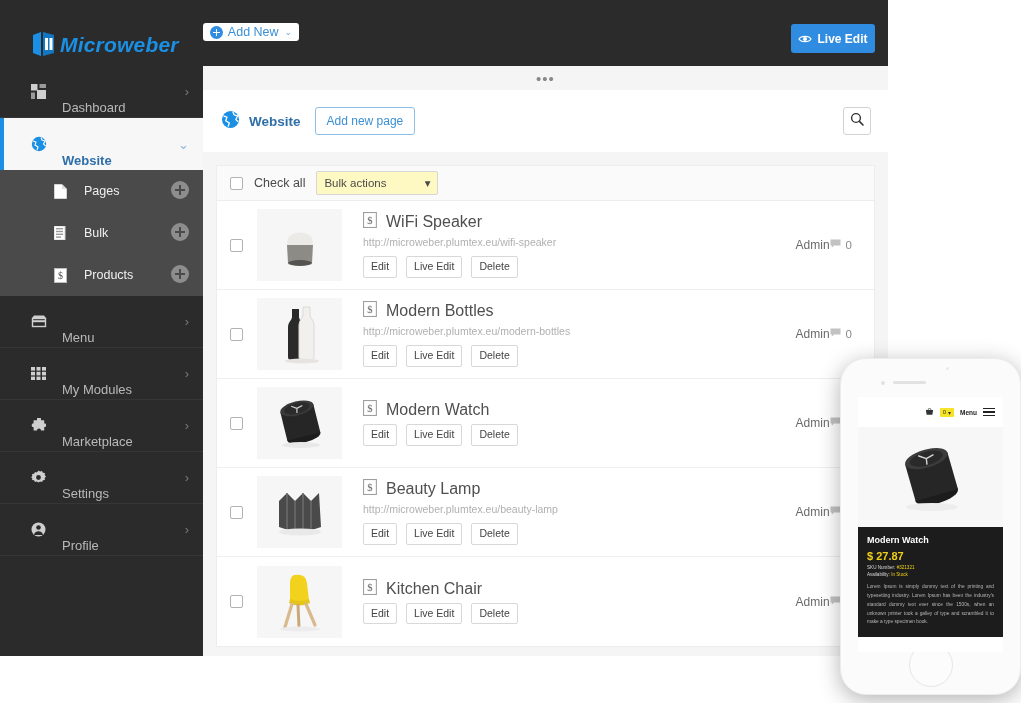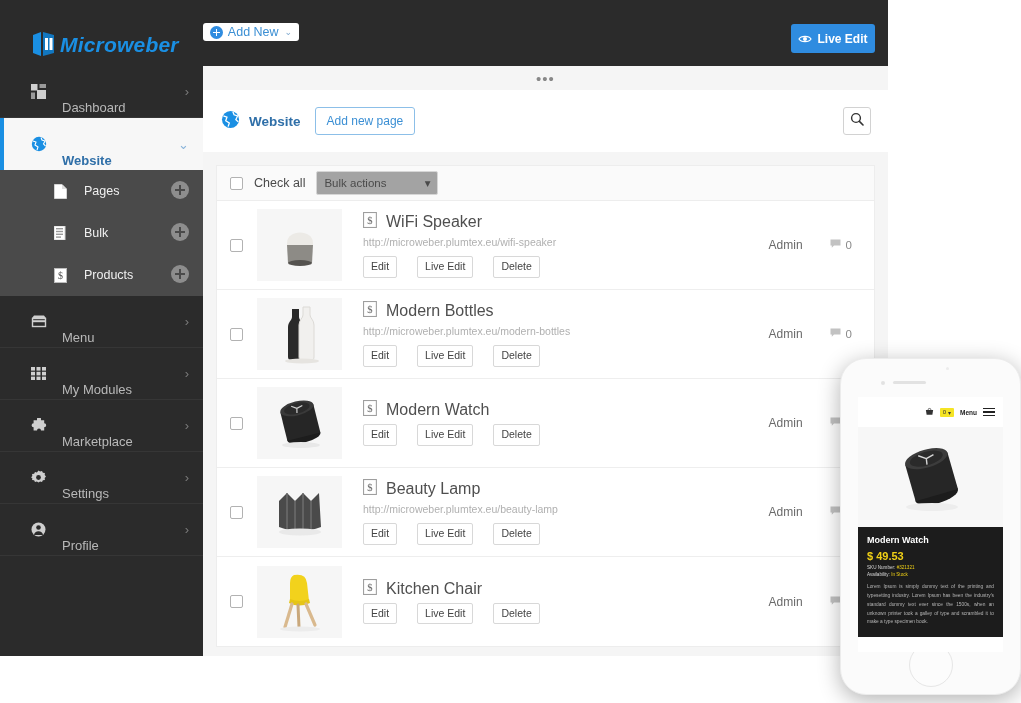--- a/index.html
+++ b/index.html
@@ -132,21 +132,21 @@
     margin: 13px 13px 0 13px; height: 36px; background: #fafafa;
     border: 1px solid #ededed; display: flex; align-items: center;
     padding-left: 13px; gap: 11px;
   }
   .cbox {
     width: 13px; height: 13px; border: 1px solid #b2b2b2; border-radius: 2px;
     background: #fff; cursor: pointer; flex: none;
   }
   .checkall-label { color: #4a4a4a; font-size: 12.5px; }
   .bulk-select {
-    width: 122px; height: 24px; background: #a3a3a3; border: 1px solid #d6d6d6;
+    width: 122px; height: 24px; background: #fef9c3; border: 1px solid #d6d6d6;
     border-radius: 2px; display: flex; align-items: center; justify-content: space-between;
     padding: 0 7px; cursor: pointer;
   }
   .bulk-select span { color: #4a4a4a; font-size: 11.5px; }
   .bulk-caret { font-size: 8px; color: #555; }
 
   
   .list {
     margin: 0 13px; background: #fff; border: 1px solid #ededed; border-top: none;
   }
@@ -159,28 +159,28 @@
   .thumb {
     width: 85px; height: 72px; background: #f6f6f6; flex: none;
     display:flex; align-items:center; justify-content:center; overflow:hidden;
   }
   .row-main { margin-left: 21px; flex: 1; min-width: 0; }
   .row-title {
     display: flex; align-items: center; gap: 8px;
     color: #4f4f4f; font-size: 16px; margin-bottom: 4px;
   }
   .row-url { color: #b0b0b0; font-size: 10.5px; margin-bottom: 8px; }
-  .row-actions { display: flex; gap: 20px; }
+  .row-actions { display: flex; gap: 9px; }
   .mini-btn {
     border: 1px solid #d8d8d8; border-radius: 2px; background: #fff;
     color: #444; font-size: 10.5px; padding: 3px 7px; cursor: pointer;
     font-family: "Liberation Sans", sans-serif; line-height: 1.25;
   }
   .row-meta {
-    display:flex; align-items:center; gap: 27px; padding-right: 22px; flex: none;
+    display:flex; align-items:center; padding-right: 22px; flex: none;
   }
   .meta-author { color: #6a6a6a; font-size: 12px; }
   .meta-comments { display:flex; align-items:center; gap:5px; color:#8a8a8a; font-size:11.5px; }
 
   
   .phone {
     position: absolute; left: 840px; top: 358px; width: 181px; height: 337px;
   }
   .phone-body {
     position:absolute; left:0; top:0; width:181px; height:337px;
@@ -676,21 +676,21 @@
             <ellipse cx="39" cy="17" rx="22" ry="9" fill="#3c3c3c"></ellipse>
             <ellipse cx="39" cy="17" rx="17" ry="6.8" fill="#2a2a2a"></ellipse>
             <path d="M39 17 L32 12 M39 17 L47 15 M39 17 L38 23" stroke="#d6d6d6" stroke-width="1.4"></path>
           </g>
           <ellipse cx="40" cy="66" rx="26" ry="4" fill="#ededed"></ellipse>
         </svg>
       </div>
 
       <div class="ph-info">
         <div class="ph-title">Modern Watch</div>
-        <div class="ph-price">$ 49.53</div>
+        <div class="ph-price">$ 27.87</div>
         <div class="ph-sku">
           <span>SKU Number:</span>
           <b>#321321</b>
         </div>
         <div class="ph-avail">
           <span>Availability:</span>
           <b>In Stock</b>
         </div>
         <div class="ph-desc">Lorem Ipsum is simply dummy text of the printing and typesetting industry. Lorem Ipsum has been the industry's standard dummy text ever since the 1500s, when an unknown printer took a galley of type and scrambled it to make a type specimen book.</div>
       </div>

